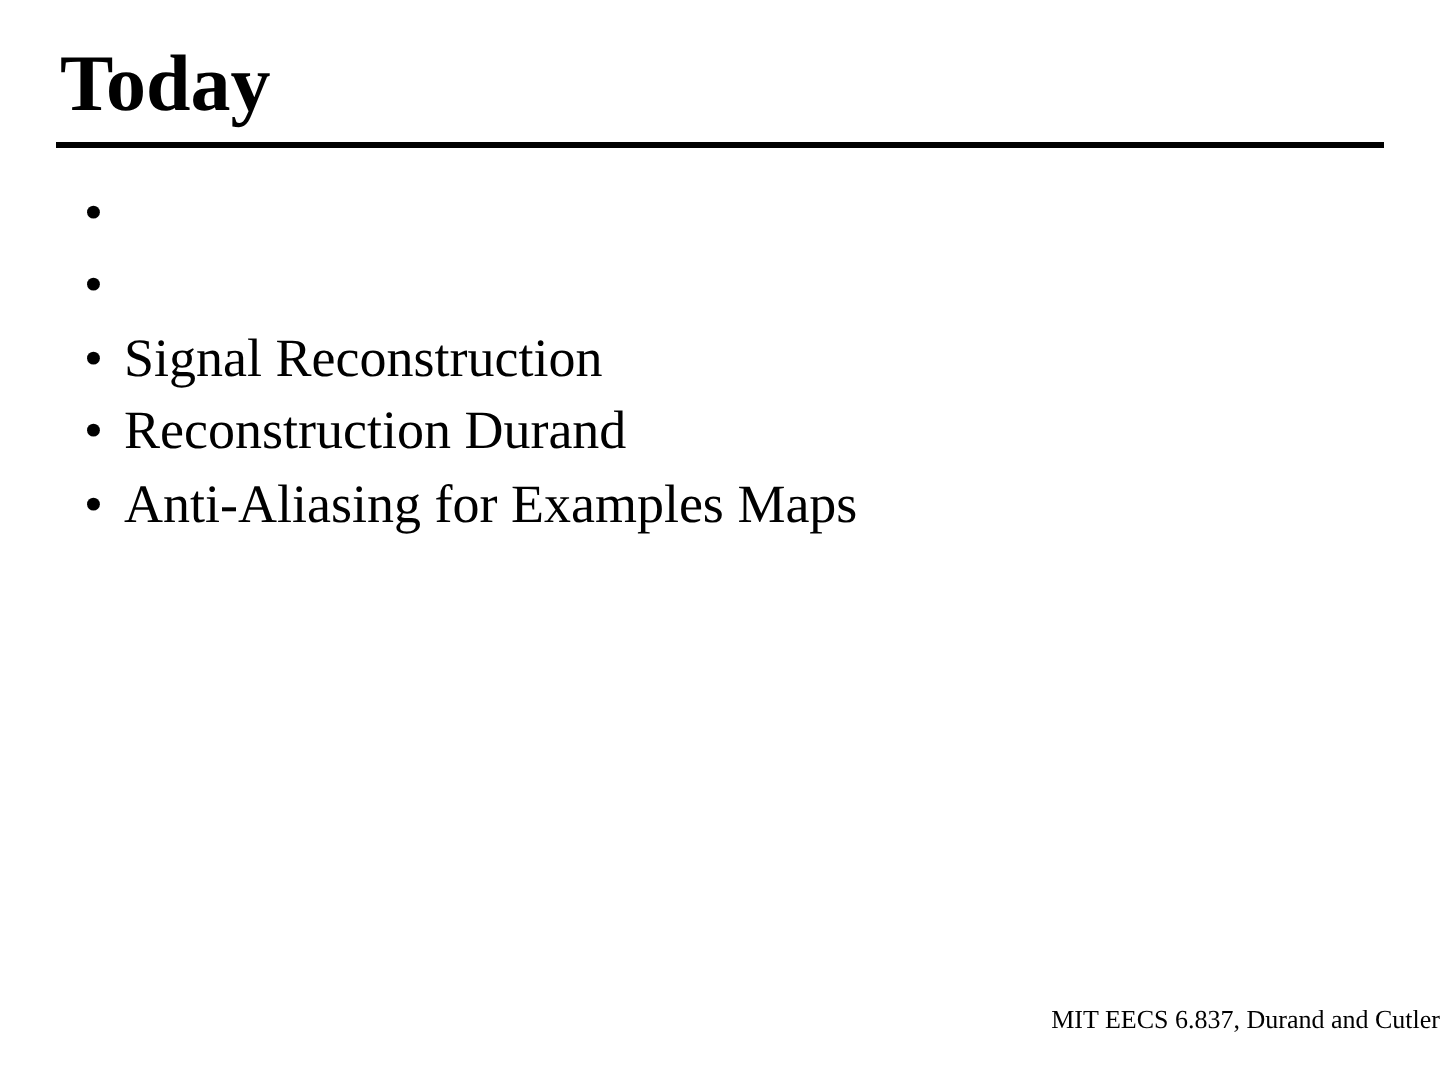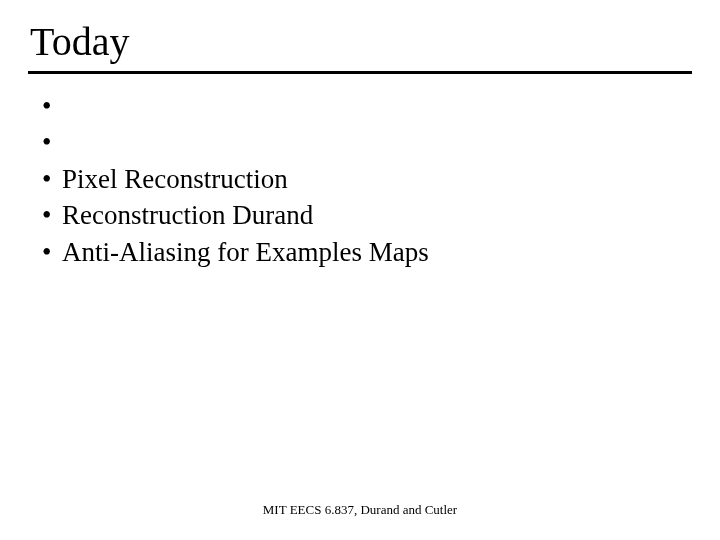--- a/index.html
+++ b/index.html
@@ -17,21 +17,21 @@
       overflow: hidden;
     }
     .slide {
       width: 100%;
       height: 100%;
       padding: 18px 28px 0 28px;
       position: relative;
     }
     .title {
       font-size: 40px;
-      font-weight: normal;
+      font-weight: bold;
       margin-bottom: 6px;
       padding-left: 2px;
     }
     .title-rule {
       border: none;
       border-top: 3px solid #000000;
       margin: 0 0 14px 0;
       width: 100%;
     }
     .bullets {
@@ -50,40 +50,40 @@
       width: 24px;
       flex-shrink: 0;
       text-align: left;
       padding-left: 4px;
     }
     .footer {
       position: absolute;
       bottom: 22px;
       left: 0;
       width: 100%;
-      text-align: center;
+      text-align: right;
       font-size: 13px;
     }
   </style>
 </head>
 <body>
 
 <div class="slide">
   <h1 class="title">Today</h1>
   <hr class="title-rule">
   <ul class="bullets">
     <li>
       <span class="bullet-dot">•</span>
     </li>
     <li>
       <span class="bullet-dot">•</span>
     </li>
     <li>
       <span class="bullet-dot">•</span>
-      <span>Pixel Reconstruction</span>
+      <span>Signal Reconstruction</span>
     </li>
     <li>
       <span class="bullet-dot">•</span>
       <span>Reconstruction Durand</span>
     </li>
     <li>
       <span class="bullet-dot">•</span>
       <span>Anti-Aliasing for Examples Maps</span>
     </li>
   </ul>

